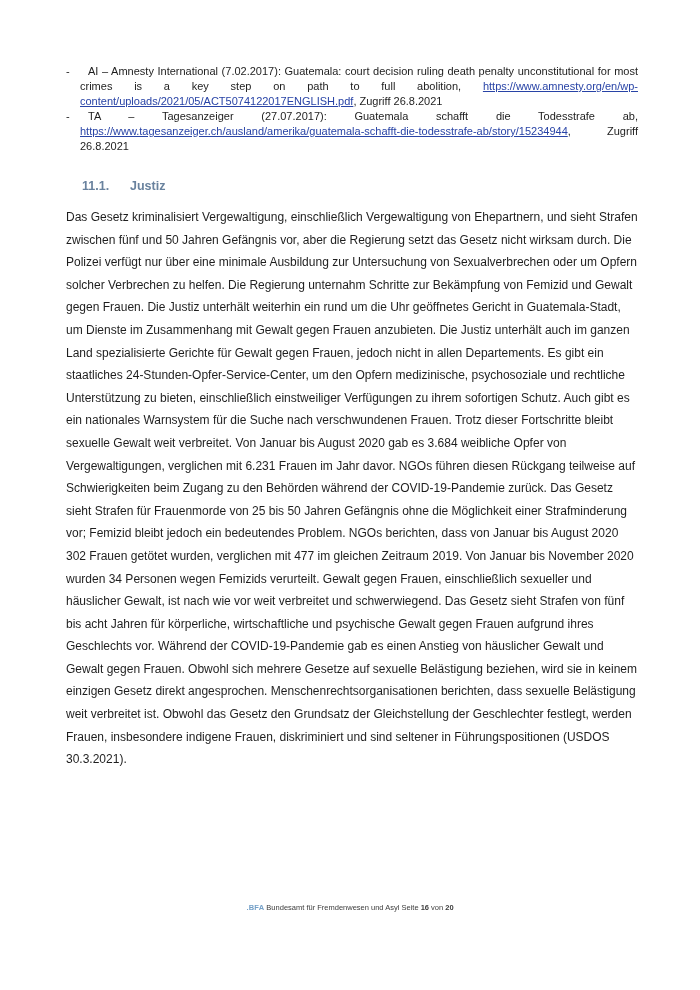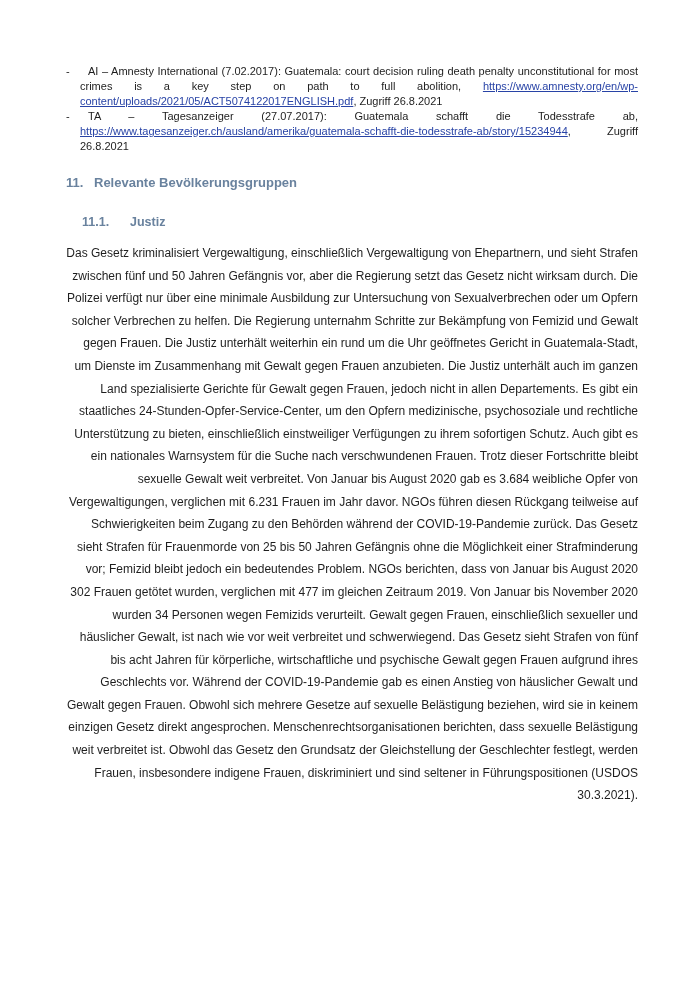--- a/index.html
+++ b/index.html
@@ -49,21 +49,21 @@
     line-height: 15px;
   }
   .subsection-heading .sub-num { width: 48px; flex: 0 0 48px; }
 
   
   .body-paragraph {
     margin-top: 12px;
     font-size: 12px;
     line-height: 22.6px;
     color: #1e1e1e;
-    text-align: right;
+    text-align: left;
   }
 
   
   .footer {
     position: absolute;
     top: 903px;
     left: 0;
     width: 700px;
     text-align: center;
     font-size: 7.5px;
@@ -81,26 +81,30 @@
 
   <ul class="refs">
     <li class="ref">
       <span class="marker">-</span><span>AI – Amnesty International (7.02.2017): Guatemala: court decision ruling death penalty unconstitutional for most crimes is a key step on path to full abolition, </span><a href="#">https://www.amnesty.org/en/wp-content/uploads/2021/05/ACT5074122017ENGLISH.pdf</a><span>, Zugriff 26.8.2021</span>
     </li>
     <li class="ref">
       <span class="marker">-</span><span>TA – Tagesanzeiger (27.07.2017): Guatemala schafft die Todesstrafe ab, </span><a href="#">https://www.tagesanzeiger.ch/ausland/amerika/guatemala-schafft-die-todesstrafe-ab/story/15234944</a><span>, Zugriff 26.8.2021</span>
     </li>
   </ul>
 
-  <div class="section-heading">
-    <span class="sec-num">11.</span>
-    <span>Relevante Bevölkerungsgruppen</span>
-  </div>
 
   <div class="subsection-heading">
     <span class="sub-num">11.1.</span>
     <span>Justiz</span>
   </div>
 
   <p class="body-paragraph">Das Gesetz kriminalisiert Vergewaltigung, einschließlich Vergewaltigung von Ehepartnern, und sieht Strafen zwischen fünf und 50 Jahren Gefängnis vor, aber die Regierung setzt das Gesetz nicht wirksam durch. Die Polizei verfügt nur über eine minimale Ausbildung zur Untersuchung von Sexualverbrechen oder um Opfern solcher Verbrechen zu helfen. Die Regierung unternahm Schritte zur Bekämpfung von Femizid und Gewalt gegen Frauen. Die Justiz unterhält weiterhin ein rund um die Uhr geöffnetes Gericht in Guatemala-Stadt, um Dienste im Zusammenhang mit Gewalt gegen Frauen anzubieten. Die Justiz unterhält auch im ganzen Land spezialisierte Gerichte für Gewalt gegen Frauen, jedoch nicht in allen Departements. Es gibt ein staatliches 24-Stunden-Opfer-Service-Center, um den Opfern medizinische, psychosoziale und rechtliche Unterstützung zu bieten, einschließlich einstweiliger Verfügungen zu ihrem sofortigen Schutz. Auch gibt es ein nationales Warnsystem für die Suche nach verschwundenen Frauen. Trotz dieser Fortschritte bleibt sexuelle Gewalt weit verbreitet. Von Januar bis August 2020 gab es 3.684 weibliche Opfer von Vergewaltigungen, verglichen mit 6.231 Frauen im Jahr davor. NGOs führen diesen Rückgang teilweise auf Schwierigkeiten beim Zugang zu den Behörden während der COVID-19-Pandemie zurück. Das Gesetz sieht Strafen für Frauenmorde von 25 bis 50 Jahren Gefängnis ohne die Möglichkeit einer Strafminderung vor; Femizid bleibt jedoch ein bedeutendes Problem. NGOs berichten, dass von Januar bis August 2020 302 Frauen getötet wurden, verglichen mit 477 im gleichen Zeitraum 2019. Von Januar bis November 2020 wurden 34 Personen wegen Femizids verurteilt. Gewalt gegen Frauen, einschließlich sexueller und häuslicher Gewalt, ist nach wie vor weit verbreitet und schwerwiegend. Das Gesetz sieht Strafen von fünf bis acht Jahren für körperliche, wirtschaftliche und psychische Gewalt gegen Frauen aufgrund ihres Geschlechts vor. Während der COVID-19-Pandemie gab es einen Anstieg von häuslicher Gewalt und Gewalt gegen Frauen. Obwohl sich mehrere Gesetze auf sexuelle Belästigung beziehen, wird sie in keinem einzigen Gesetz direkt angesprochen. Menschenrechtsorganisationen berichten, dass sexuelle Belästigung weit verbreitet ist. Obwohl das Gesetz den Grundsatz der Gleichstellung der Geschlechter festlegt, werden Frauen, insbesondere indigene Frauen, diskriminiert und sind seltener in Führungspositionen (USDOS 30.3.2021).</p>
 
+  <div class="footer">
+    <span class="logo">.BFA</span>
+    <span>Bundesamt für Fremdenwesen und Asyl</span>
+    <span>Seite</span>
+    <span class="bold">16</span>
+    <span>von</span>
+    <span class="bold">20</span>
+  </div>
 
 </div>
 
 </body></html>

